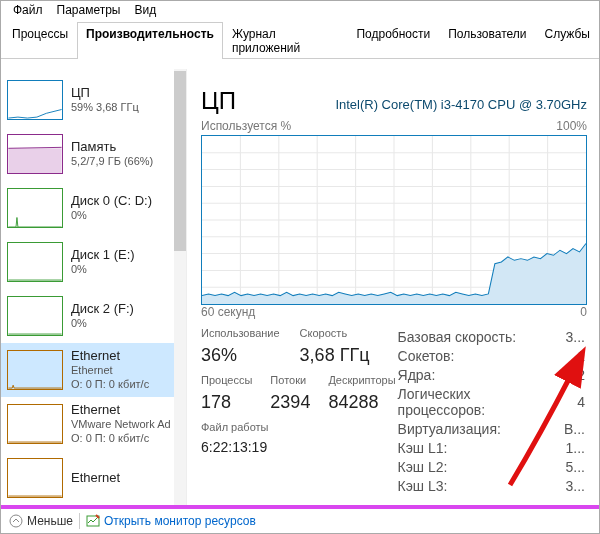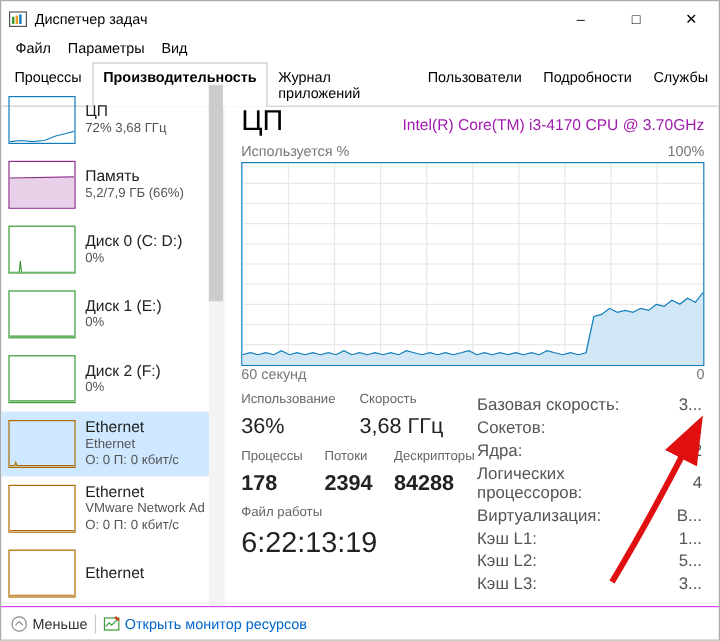--- a/index.html
+++ b/index.html
@@ -28,96 +28,80 @@
   .sgraph svg { position:absolute; bottom:0; left:0; width:100%; height:100%; }
   .stext { line-height:1.25; overflow:hidden; white-space:nowrap; }
   .stext .big { font-size:13px; color:#222; }
   .stext .sm { font-size:11px; color:#555; }
   .scrollhint { position:absolute; right:0; top:0; bottom:0; width:12px; background:#f4f4f4; }
   .scrollthumb { position:absolute; right:0; top:2px; width:12px; height:180px; background:#ccc; }
   
   .main { flex:1; padding:8px 12px 8px 14px; display:flex; flex-direction:column; overflow:hidden; }
   .main h1 { font-size:24px; font-weight:400; }
   .main .hdr { display:flex; justify-content:space-between; align-items:baseline; }
-  .main .cpu { font-size:13px; color:#a21caf; }
+  .main .cpu { font-size:13px; color:#0c4a6e; }
   .axtop { display:flex; justify-content:space-between; color:#777; font-size:11px; margin-top:4px; }
   .bigchart { border:1px solid #117dbb; height:170px; margin-top:2px; position:relative; overflow:hidden; }
   .bigchart svg { position:absolute; inset:0; width:100%; height:100%; }
   .axb { display:flex; justify-content:space-between; color:#777; font-size:11px; }
   .stats { display:flex; margin-top:8px; gap:0; }
   .statsL { display:flex; flex-direction:column; gap:8px; }
   .row1 { display:flex; gap:20px; }
   .stat .lab { color:#666; font-size:11px; }
   .stat .val { font-size:18px; font-weight:400; color:#222; margin-top:6px; }
   .row2 { display:flex; gap:18px; }
-  .row2 .val { font-size:18px;font-weight:bold; }
-  .uptime .val { font-size:24px; }
+  .row2 .val { font-size:18px; }
+  .uptime .val { font-size:14px; }
   .statsR { margin-left:auto; font-size:11px; color:#555; }
   .statsR table td { padding:0 0 1px 0; font-size:14px;}
   .statsR table td:first-child { padding-right:14px; }
   .statsR table td:last-child { text-align:right; }
   
-  .footer { border-top:1px solid #d946ef; height:28px; display:flex; align-items:center; gap:6px; padding:0 8px; }
+  .footer { border-top:4px solid #d946ef; height:28px; display:flex; align-items:center; gap:6px; padding:0 8px; }
   .footer .less { display:flex; align-items:center; gap:4px; color:#333; }
   .footer .lnk { color:#0066cc; display:flex; align-items:center; gap:4px;justify-content:center; }
   .sep { width:1px; height:16px; background:#ccc; }
   
   .arrow-ann { position:absolute; pointer-events:none; }
 </style>
 </head>
 <body>
 
 <div class="window">
-  <div class="titlebar">
-    <div class="t">
-      <svg viewBox="0 0 16 16">
-          <rect x="1" y="2" width="14" height="12" fill="none" stroke="#555"></rect>
-          <rect x="3" y="6" width="2" height="6" fill="#3a9b35"></rect>
-          <rect x="6" y="5" width="2" height="7" fill="#f0a020"></rect>
-          <rect x="9" y="4" width="2" height="8" fill="#117dbb"></rect>
-        </svg>
-      <span>Диспетчер задач</span>
-    </div>
-    <div class="winctrls">
-      <div>–</div>
-      <div>□</div>
-      <div>✕</div>
-    </div>
-  </div>
 
   <div class="menubar">
     <div>Файл</div>
     <div>Параметры</div>
     <div>Вид</div>
   </div>
 
   <div class="tabstrip">
     <div class="tab">Процессы</div>
     <div class="tab active">Производительность</div>
     <div class="tab">Журнал приложений</div>
+    <div class="tab">Подробности</div>
     <div class="tab">Пользователи</div>
-    <div class="tab">Подробности</div>
     <div class="tab">Службы</div>
   </div>
 
   <div class="content">
     <div class="sidebar">
       <div class="sidelist" id="sidelist">
         <div class="scrollhint">
             <div class="scrollthumb"></div>
           </div>
       <div class="side-item">
             <div class="sgraph" style="border-color: rgb(17, 125, 187);">
               <svg viewBox="0 0 56 40">
                 <path d="M0,39 L10,38 L20,39 L30,38 L40,34 L48,32 L56,30" stroke="#117dbb" fill="none"></path>
               </svg>
             </div>
             <div class="stext">
               <div class="big">ЦП</div>
-              <div class="sm">72% 3,68 ГГц</div>
+              <div class="sm">59% 3,68 ГГц</div>
             </div>
           </div>
           <div class="side-item">
             <div class="sgraph" style="border-color: rgb(139, 43, 139);">
               <svg viewBox="0 0 56 40">
                 <rect x="0" y="14" width="56" height="26" fill="#e9d0e9"></rect>
                 <path d="M0,14 L56,13" stroke="#8b2b8b" fill="none"></path>
               </svg>
             </div>
             <div class="stext">

